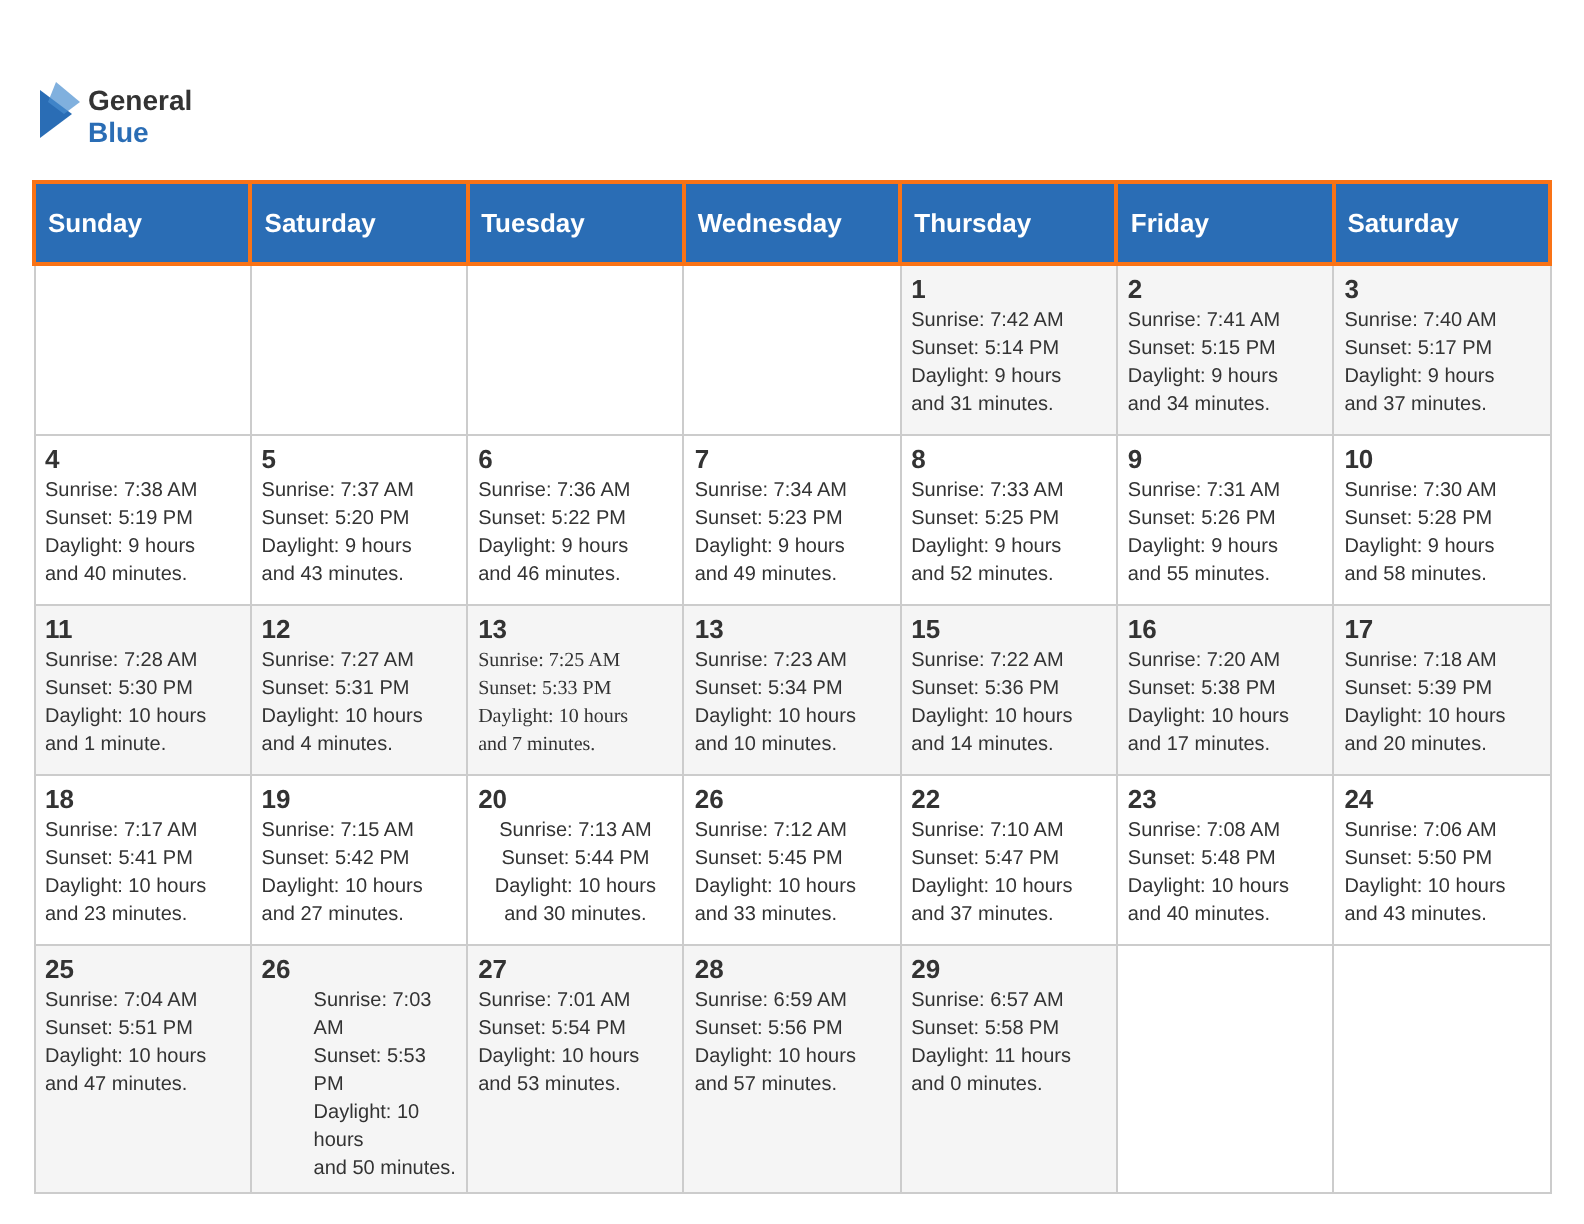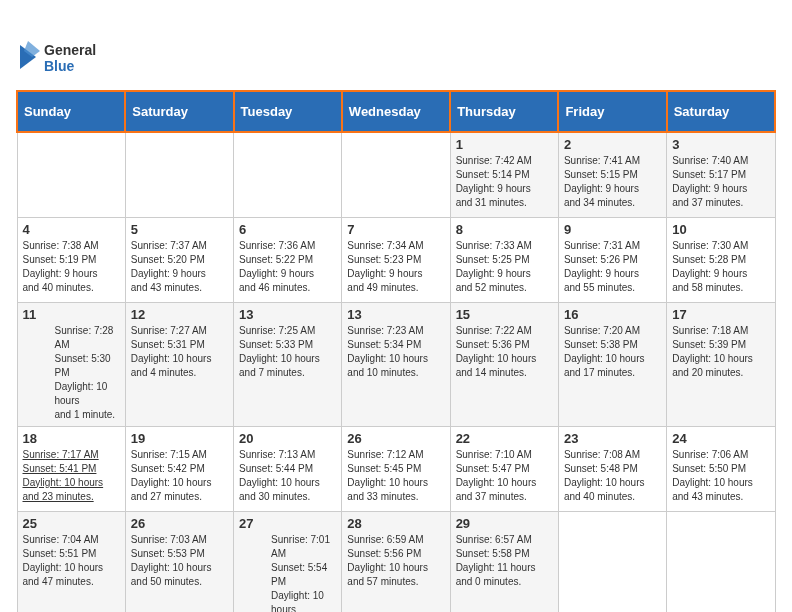--- a/index.html
+++ b/index.html
@@ -181,35 +181,35 @@
           <span class="day-number">10</span>
           <div class="day-info" style="white-space: pre-line;">Sunrise: 7:30 AM
 Sunset: 5:28 PM
 Daylight: 9 hours
 and 58 minutes.</div>
         </td>
       </tr>
       <tr>
         <td>
           <span class="day-number">11</span>
-          <div class="day-info" style="white-space: pre-line; margin-left: 32px;">Sunrise: 7:28 AM
+          <div class="day-info" style="white-space: pre-line;">Sunrise: 7:28 AM
 Sunset: 5:30 PM
 Daylight: 10 hours
 and 1 minute.</div>
         </td>
         <td>
           <span class="day-number">12</span>
           <div class="day-info" style="white-space: pre-line;">Sunrise: 7:27 AM
 Sunset: 5:31 PM
 Daylight: 10 hours
 and 4 minutes.</div>
         </td>
         <td>
           <span class="day-number">13</span>
-          <div class="day-info" style="white-space: pre-line;">Sunrise: 7:25 AM
+          <div class="day-info" style="white-space: pre-line; font-family: Liberation Serif, serif;">Sunrise: 7:25 AM
 Sunset: 5:33 PM
 Daylight: 10 hours
 and 7 minutes.</div>
         </td>
         <td>
           <span class="day-number">13</span>
           <div class="day-info" style="white-space: pre-line;">Sunrise: 7:23 AM
 Sunset: 5:34 PM
 Daylight: 10 hours
 and 10 minutes.</div>
@@ -232,35 +232,35 @@
           <span class="day-number">17</span>
           <div class="day-info" style="white-space: pre-line;">Sunrise: 7:18 AM
 Sunset: 5:39 PM
 Daylight: 10 hours
 and 20 minutes.</div>
         </td>
       </tr>
       <tr>
         <td>
           <span class="day-number">18</span>
-          <div class="day-info" style="white-space: pre-line; text-decoration: underline;">Sunrise: 7:17 AM
+          <div class="day-info" style="white-space: pre-line;">Sunrise: 7:17 AM
 Sunset: 5:41 PM
 Daylight: 10 hours
 and 23 minutes.</div>
         </td>
         <td>
           <span class="day-number">19</span>
           <div class="day-info" style="white-space: pre-line;">Sunrise: 7:15 AM
 Sunset: 5:42 PM
 Daylight: 10 hours
 and 27 minutes.</div>
         </td>
         <td>
           <span class="day-number">20</span>
-          <div class="day-info" style="white-space: pre-line;">Sunrise: 7:13 AM
+          <div class="day-info" style="white-space: pre-line; text-align: center;">Sunrise: 7:13 AM
 Sunset: 5:44 PM
 Daylight: 10 hours
 and 30 minutes.</div>
         </td>
         <td>
           <span class="day-number">26</span>
           <div class="day-info" style="white-space: pre-line;">Sunrise: 7:12 AM
 Sunset: 5:45 PM
 Daylight: 10 hours
 and 33 minutes.</div>
@@ -290,28 +290,28 @@
       <tr>
         <td>
           <span class="day-number">25</span>
           <div class="day-info" style="white-space: pre-line;">Sunrise: 7:04 AM
 Sunset: 5:51 PM
 Daylight: 10 hours
 and 47 minutes.</div>
         </td>
         <td>
           <span class="day-number">26</span>
-          <div class="day-info" style="white-space: pre-line;">Sunrise: 7:03 AM
+          <div class="day-info" style="white-space: pre-line; margin-left: 26px;">Sunrise: 7:03 AM
 Sunset: 5:53 PM
 Daylight: 10 hours
 and 50 minutes.</div>
         </td>
         <td>
           <span class="day-number">27</span>
-          <div class="day-info" style="white-space: pre-line; margin-left: 32px;">Sunrise: 7:01 AM
+          <div class="day-info" style="white-space: pre-line;">Sunrise: 7:01 AM
 Sunset: 5:54 PM
 Daylight: 10 hours
 and 53 minutes.</div>
         </td>
         <td>
           <span class="day-number">28</span>
           <div class="day-info" style="white-space: pre-line;">Sunrise: 6:59 AM
 Sunset: 5:56 PM
 Daylight: 10 hours
 and 57 minutes.</div>

